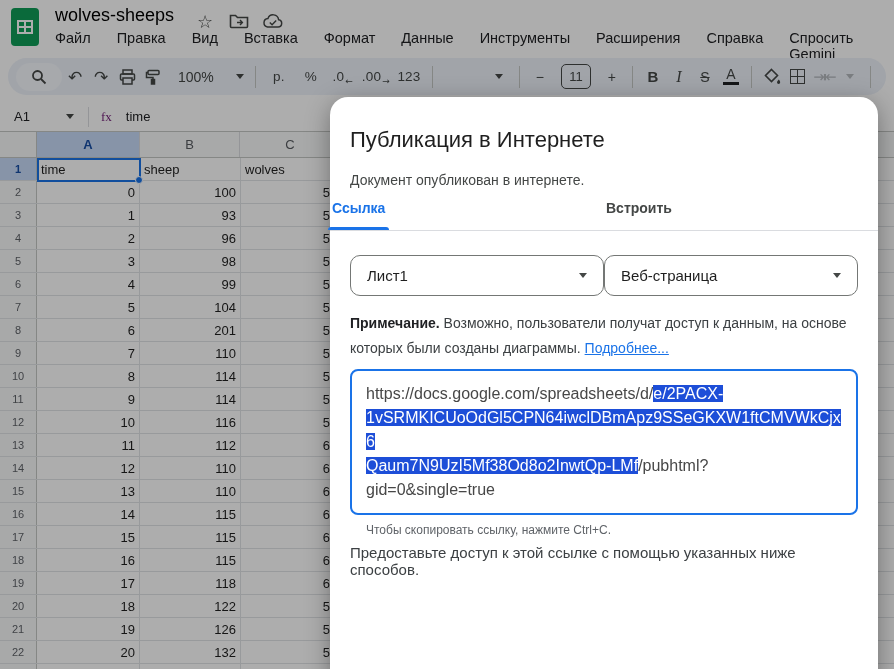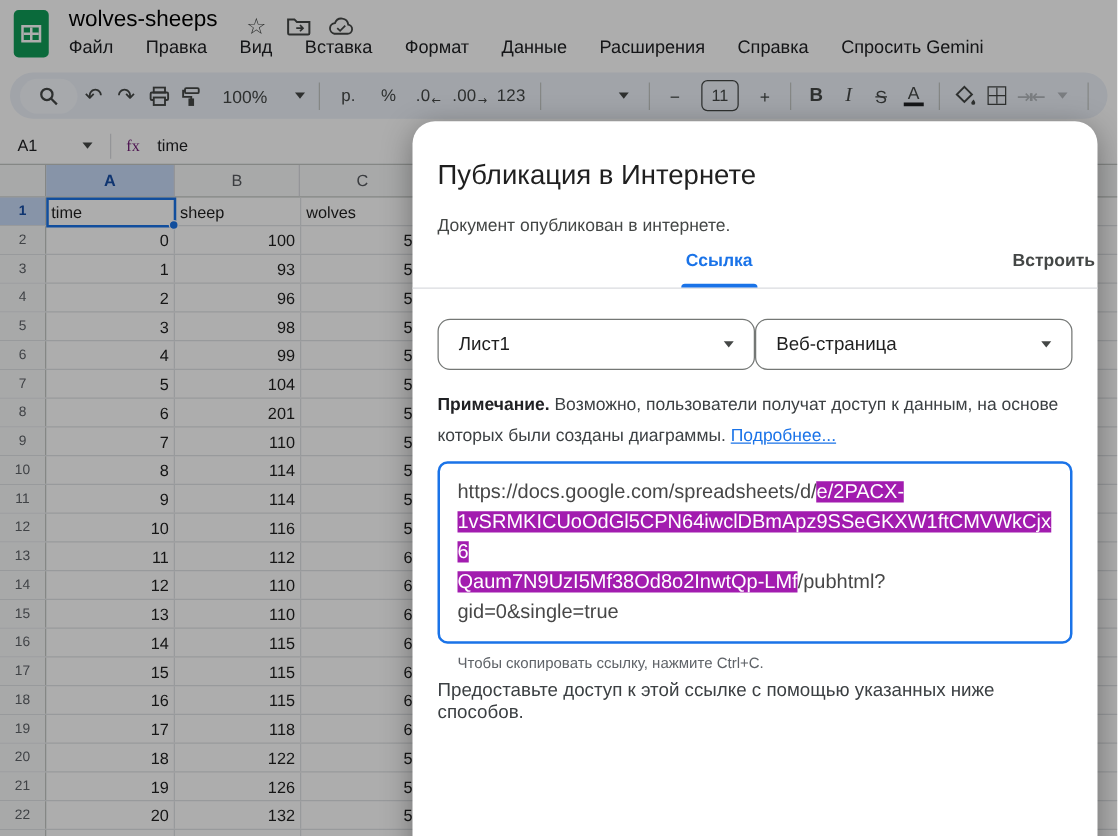--- a/index.html
+++ b/index.html
@@ -80,34 +80,34 @@
   
   .scrim { position:absolute; inset:0; background:rgba(0,0,0,0.32); z-index:40; }
   .dialog { position:absolute; left:330px; top:97px; width:548px; height:590px; background:#fff;
     border-radius:18px 18px 0 0; z-index:50; box-shadow:0 6px 24px rgba(0,0,0,.35); }
   .pad { padding-left:20px; padding-right:20px; }
   .dlg-title { margin-top:30px; font-size:22px; font-weight:400; color:#1f1f1f; line-height:25px; }
   .dlg-sub { margin-top:20px; font-size:14px; color:#444746; }
   .dlg-body { margin-top:16px; font-size:15px; line-height:26px; color:#3c4043; }
   a.lnk { color:#1a73e8; text-decoration:underline; cursor:pointer; }
   .tabs { margin-top:6px; display:flex; border-bottom:1px solid #dadce0; }
-  .tab { flex:1; text-align:right; padding:6px 0 14px; font-size:14px; font-weight:bold; color:#444746; cursor:pointer; }
+  .tab { flex:1; text-align:left; padding:6px 0 14px; font-size:14px; font-weight:bold; color:#444746; cursor:pointer; }
   .tab .lbl { position:relative; display:inline-block; padding:0 2px; }
   .tab.active { color:#1a73e8; }
   .tab.active .lbl::after { content:""; position:absolute; left:-2px; right:-2px; bottom:-14px; height:3px;
     background:#1a73e8; border-radius:3px 3px 0 0; }
   .selects { display:flex; gap:0; margin:24px 20px 0; }
   .select { flex:1; height:41px; border:1px solid #747775; border-radius:10px; display:flex;
     align-items:center; padding:0 16px; font-size:15px; color:#1f1f1f; cursor:pointer; }
   .select .caret { margin-left:auto; }
   .note { margin:15px 20px 0; font-size:14px; line-height:25px; color:#3c4043; }
   .note b { color:#202124; }
   .urlbox { margin:8px 20px 0; border:2px solid #1a73e8; border-radius:8px; padding:11px 14px;
     font-size:16px; line-height:24px; color:#474747; word-break:break-all; cursor:text; }
-  .urlbox .sel { background:#a21caf; color:#fff; }
+  .urlbox .sel { background:#1d4ed8; color:#fff; }
   .copy-hint { margin:8px 20px 0 36px; font-size:12px; color:#5f6368; }
   .share-text { margin:7px 20px 0; font-size:15px; color:#3c4043; }
 </style>
 </head>
 <body>
 
 <div class="titlebar">
   <div class="logo">
       <div class="grid"></div>
     </div>
@@ -128,20 +128,21 @@
     </svg>
   </div>
   <div class="menubar">
 
   <div class="menu-item">Файл</div>
       <div class="menu-item">Правка</div>
       <div class="menu-item">Вид</div>
       <div class="menu-item">Вставка</div>
       <div class="menu-item">Формат</div>
       <div class="menu-item">Данные</div>
+      <div class="menu-item">Инструменты</div>
       <div class="menu-item">Расширения</div>
       <div class="menu-item">Справка</div>
       <div class="menu-item">Спросить Gemini</div>
     </div>
 </div>
 
 <div class="toolbar">
   <div class="tbtn search-wrap">
     <svg width="16" height="16" viewBox="0 0 16 16" fill="none" stroke="#444746" stroke-width="1.8">
       <circle cx="6.5" cy="6.5" r="4.5"></circle>

